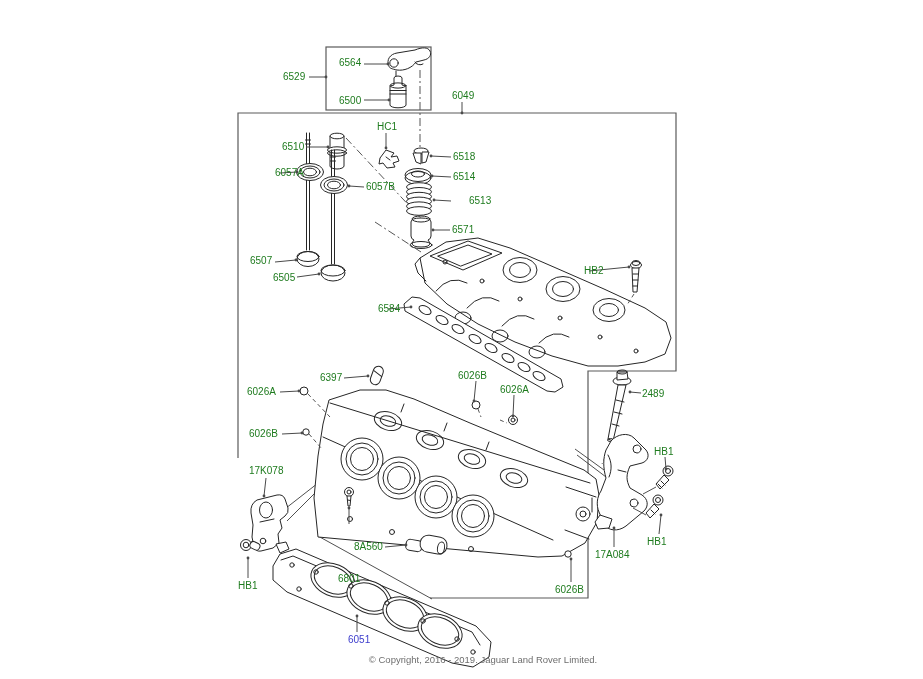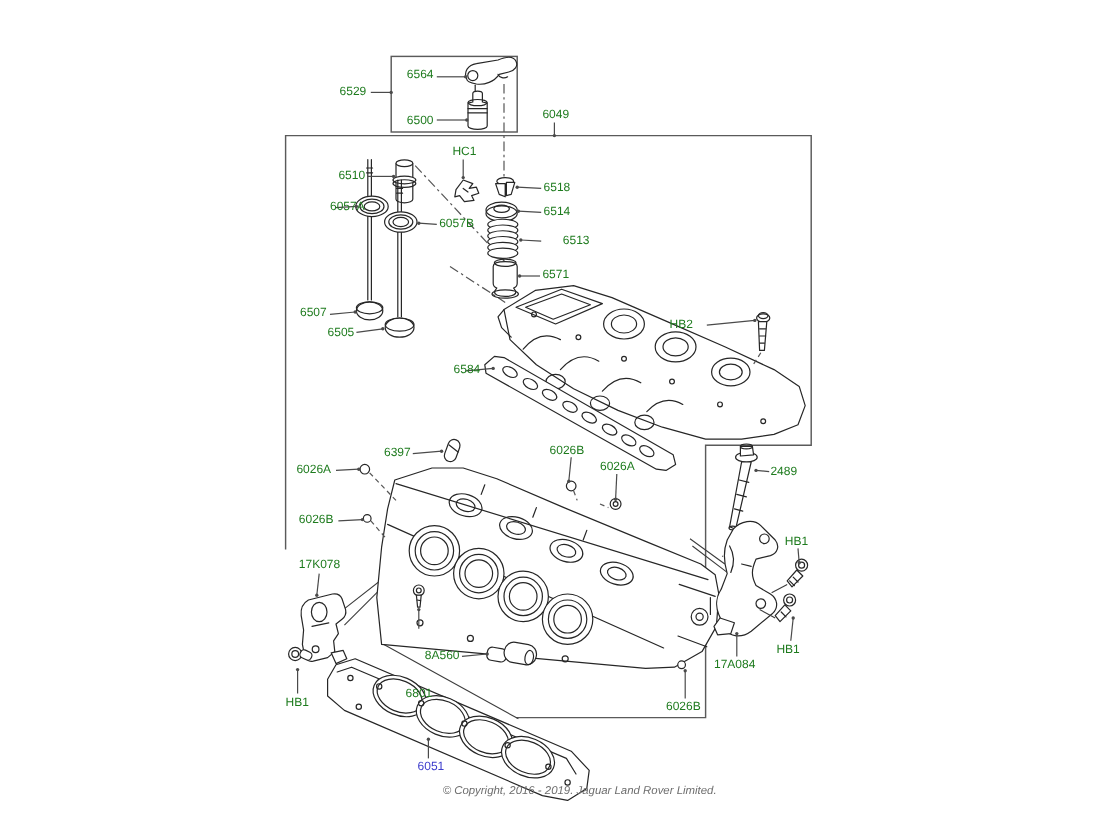--- a/index.html
+++ b/index.html
@@ -17,21 +17,21 @@
   line.leader{stroke:#4a4a4a;stroke-width:1;}
   circle.leader-dot{fill:#4a4a4a;stroke:none;}
   
   #labels{position:absolute;left:0;top:0;width:100%;height:100%;}
   .lbl{position:absolute;font-weight:normal;font-size:10px;line-height:11px;
        color:var(--green,#1e7b1e);white-space:nowrap;}
   .lbl.blue{color:var(--blue,#3c3ccc);}
   .ref{position:absolute;left:586px;top:606px;width:124px;text-align:center;
        font-size:9.5px;line-height:12.4px;color:var(--muted,#6e6e6e);}
   .copyright{position:absolute;left:330px;top:654px;width:306px;text-align:center;
-       font-size:9.5px;color:var(--muted,#6e6e6e);font-style:italic;}
+       font-size:9.5px;color:var(--muted,#6e6e6e);}
 </style>
 </head>
 <body>
 
 <div class="stage">
 
   <svg class="art" viewBox="0 0 923 679">
 
     <g>
       <rect class="box" x="326" y="47" width="105" height="63"></rect>
@@ -353,21 +353,21 @@
       <span class="lbl" style="left: 377px; top: 121px;">HC1</span>
       <span class="lbl" style="left: 282px; top: 141px;">6510</span>
       <span class="lbl" style="left: 247px; top: 167px; padding-left: 28px;">6057A</span>
       <span class="lbl" style="left: 366px; top: 181px;">6057B</span>
       <span class="lbl" style="left: 453px; top: 151px;">6518</span>
       <span class="lbl" style="left: 453px; top: 171px;">6514</span>
       <span class="lbl" style="left: 453px; top: 195px; padding-left: 16px;">6513</span>
       <span class="lbl" style="left: 452px; top: 224px;">6571</span>
       <span class="lbl" style="left: 250px; top: 255px;">6507</span>
       <span class="lbl" style="left: 273px; top: 272px;">6505</span>
-      <span class="lbl" style="left: 540px; top: 265px; padding-left: 18px;">HB2</span>
+      <span class="lbl" style="left: 566px; top: 265px; padding-left: 18px;">HB2</span>
       <span class="lbl" style="left: 364px; top: 303px; margin-left: 14px;">6584</span>
       <span class="lbl" style="left: 320px; top: 372px;">6397</span>
       <span class="lbl" style="left: 247px; top: 386px;">6026A</span>
       <span class="lbl" style="left: 458px; top: 370px;">6026B</span>
       <span class="lbl" style="left: 500px; top: 384px;">6026A</span>
       <span class="lbl" style="left: 249px; top: 428px;">6026B</span>
       <span class="lbl" style="left: 642px; top: 388px;">2489</span>
       <span class="lbl" style="left: 654px; top: 446px;">HB1</span>
       <span class="lbl" style="left: 249px; top: 465px;">17K078</span>
       <span class="lbl" style="left: 338px; top: 549px; margin-top: 24px;">6801</span>

